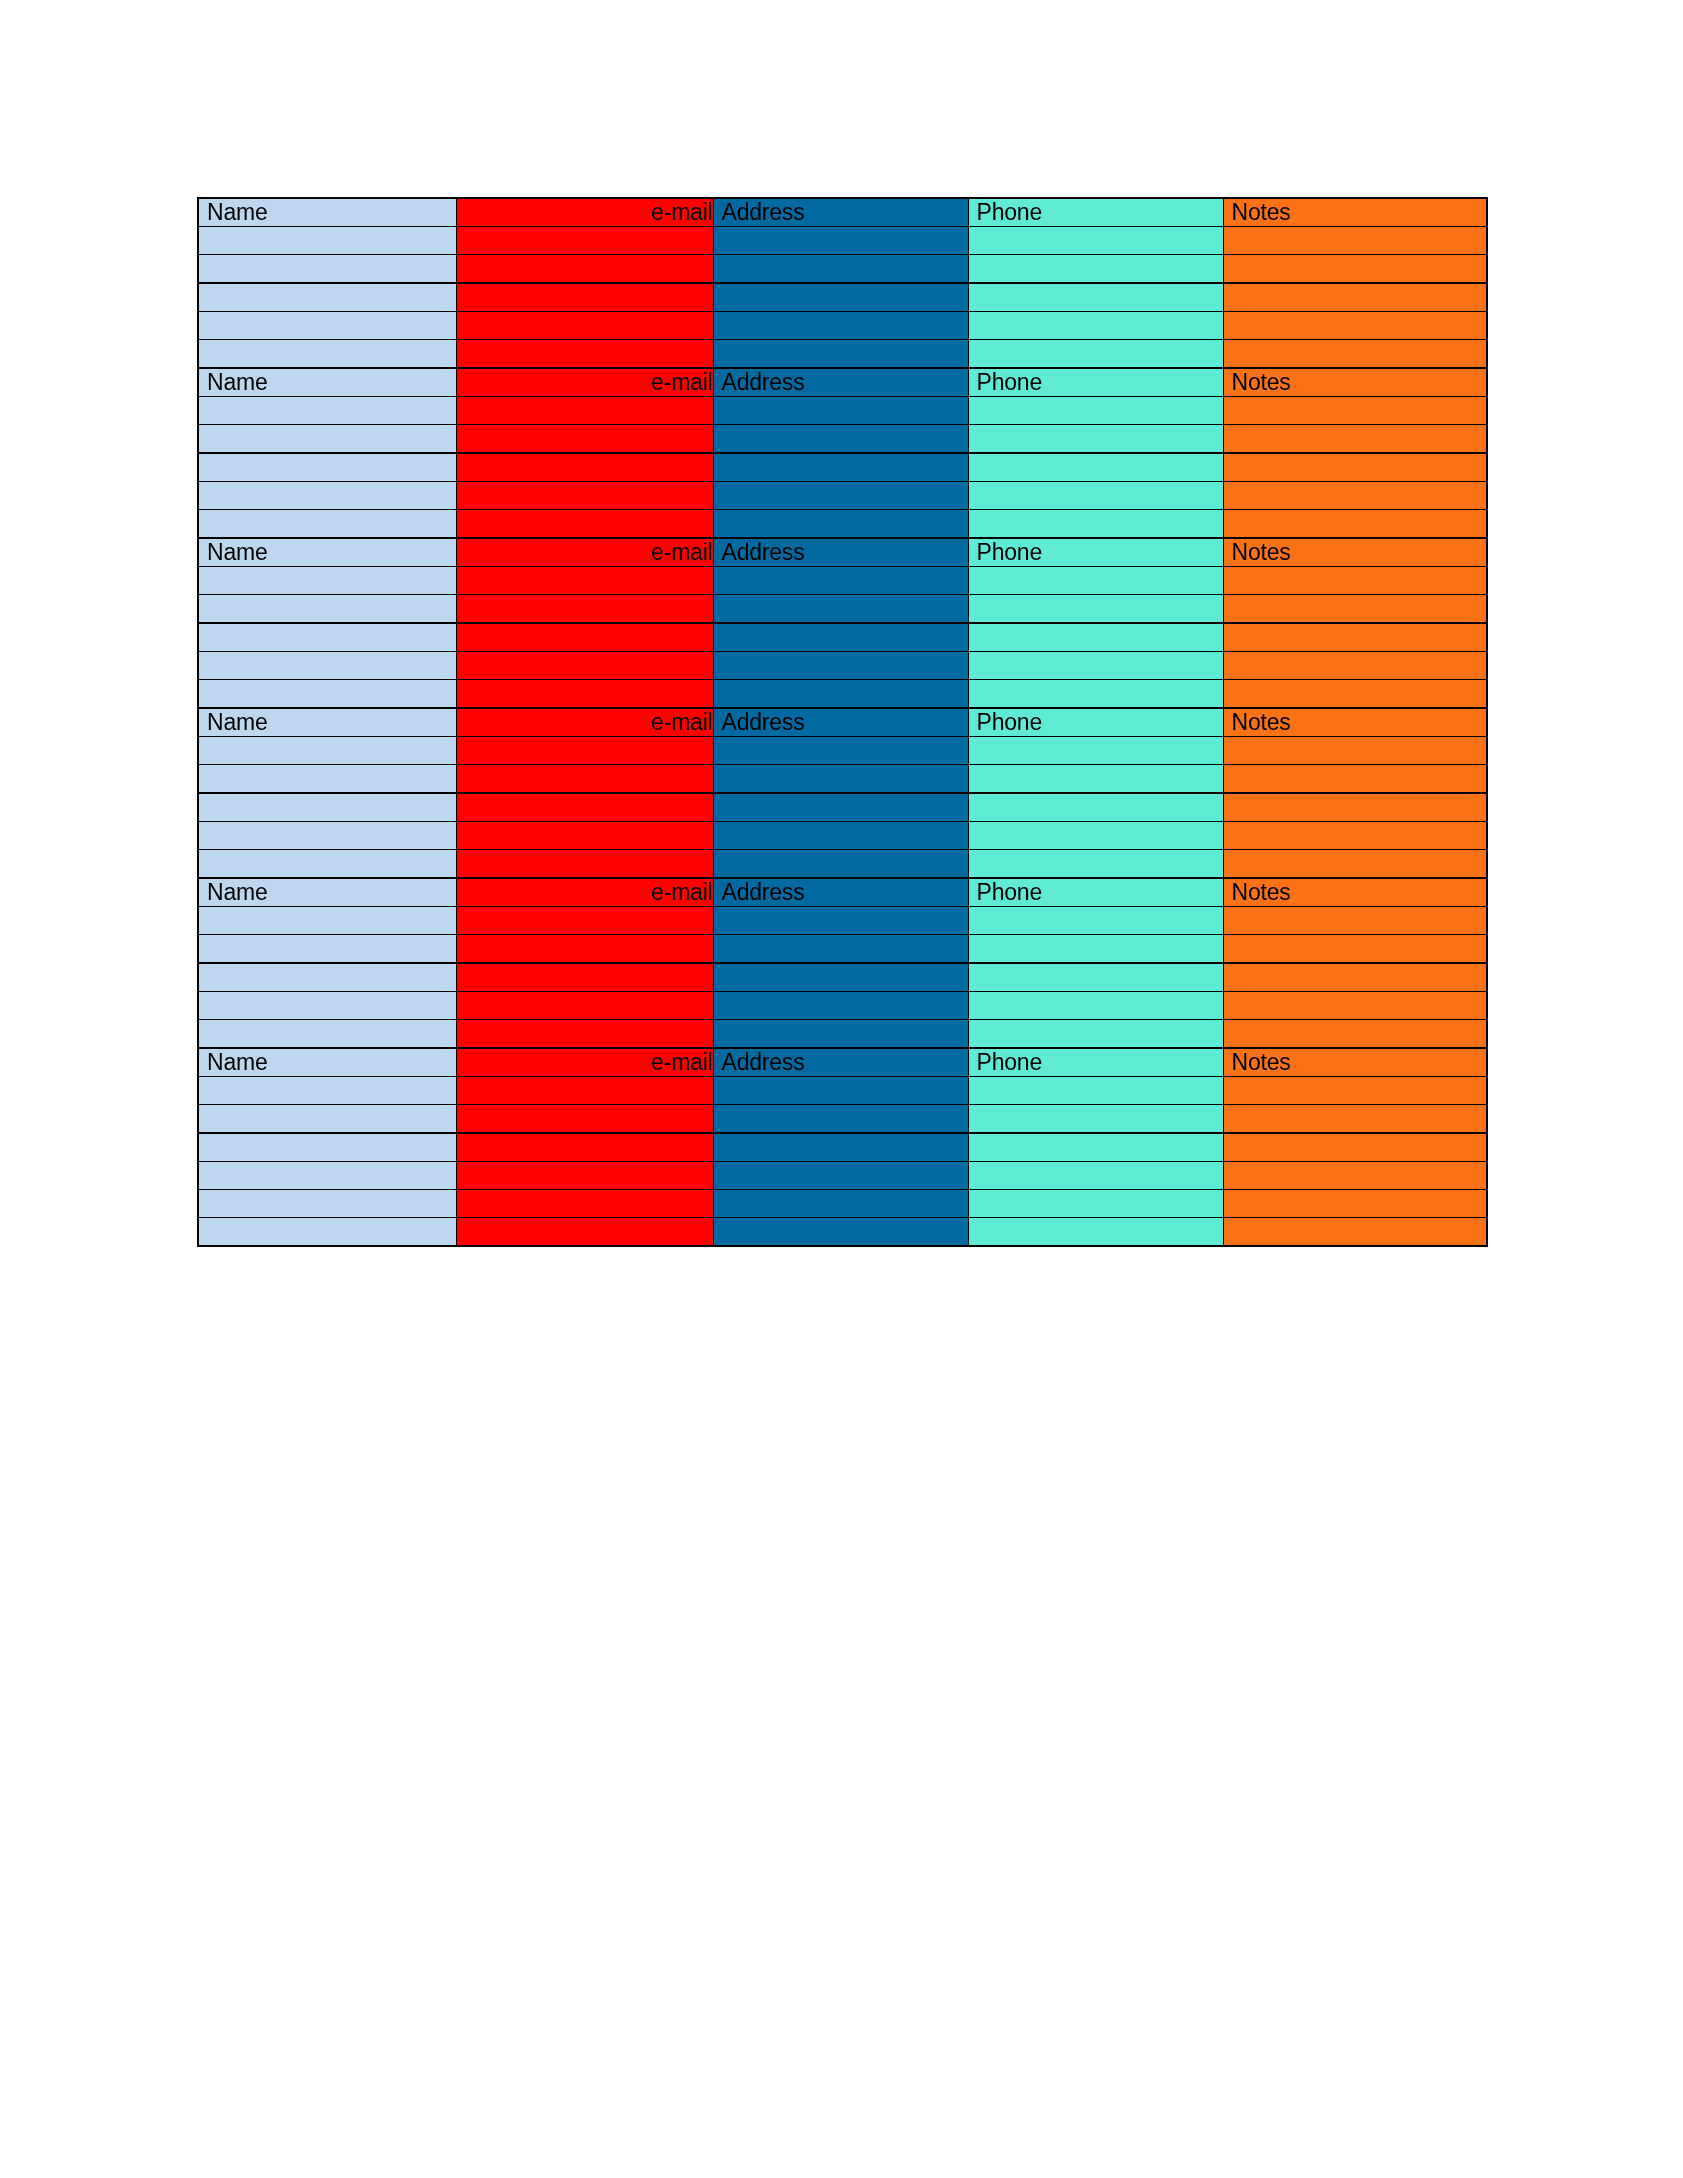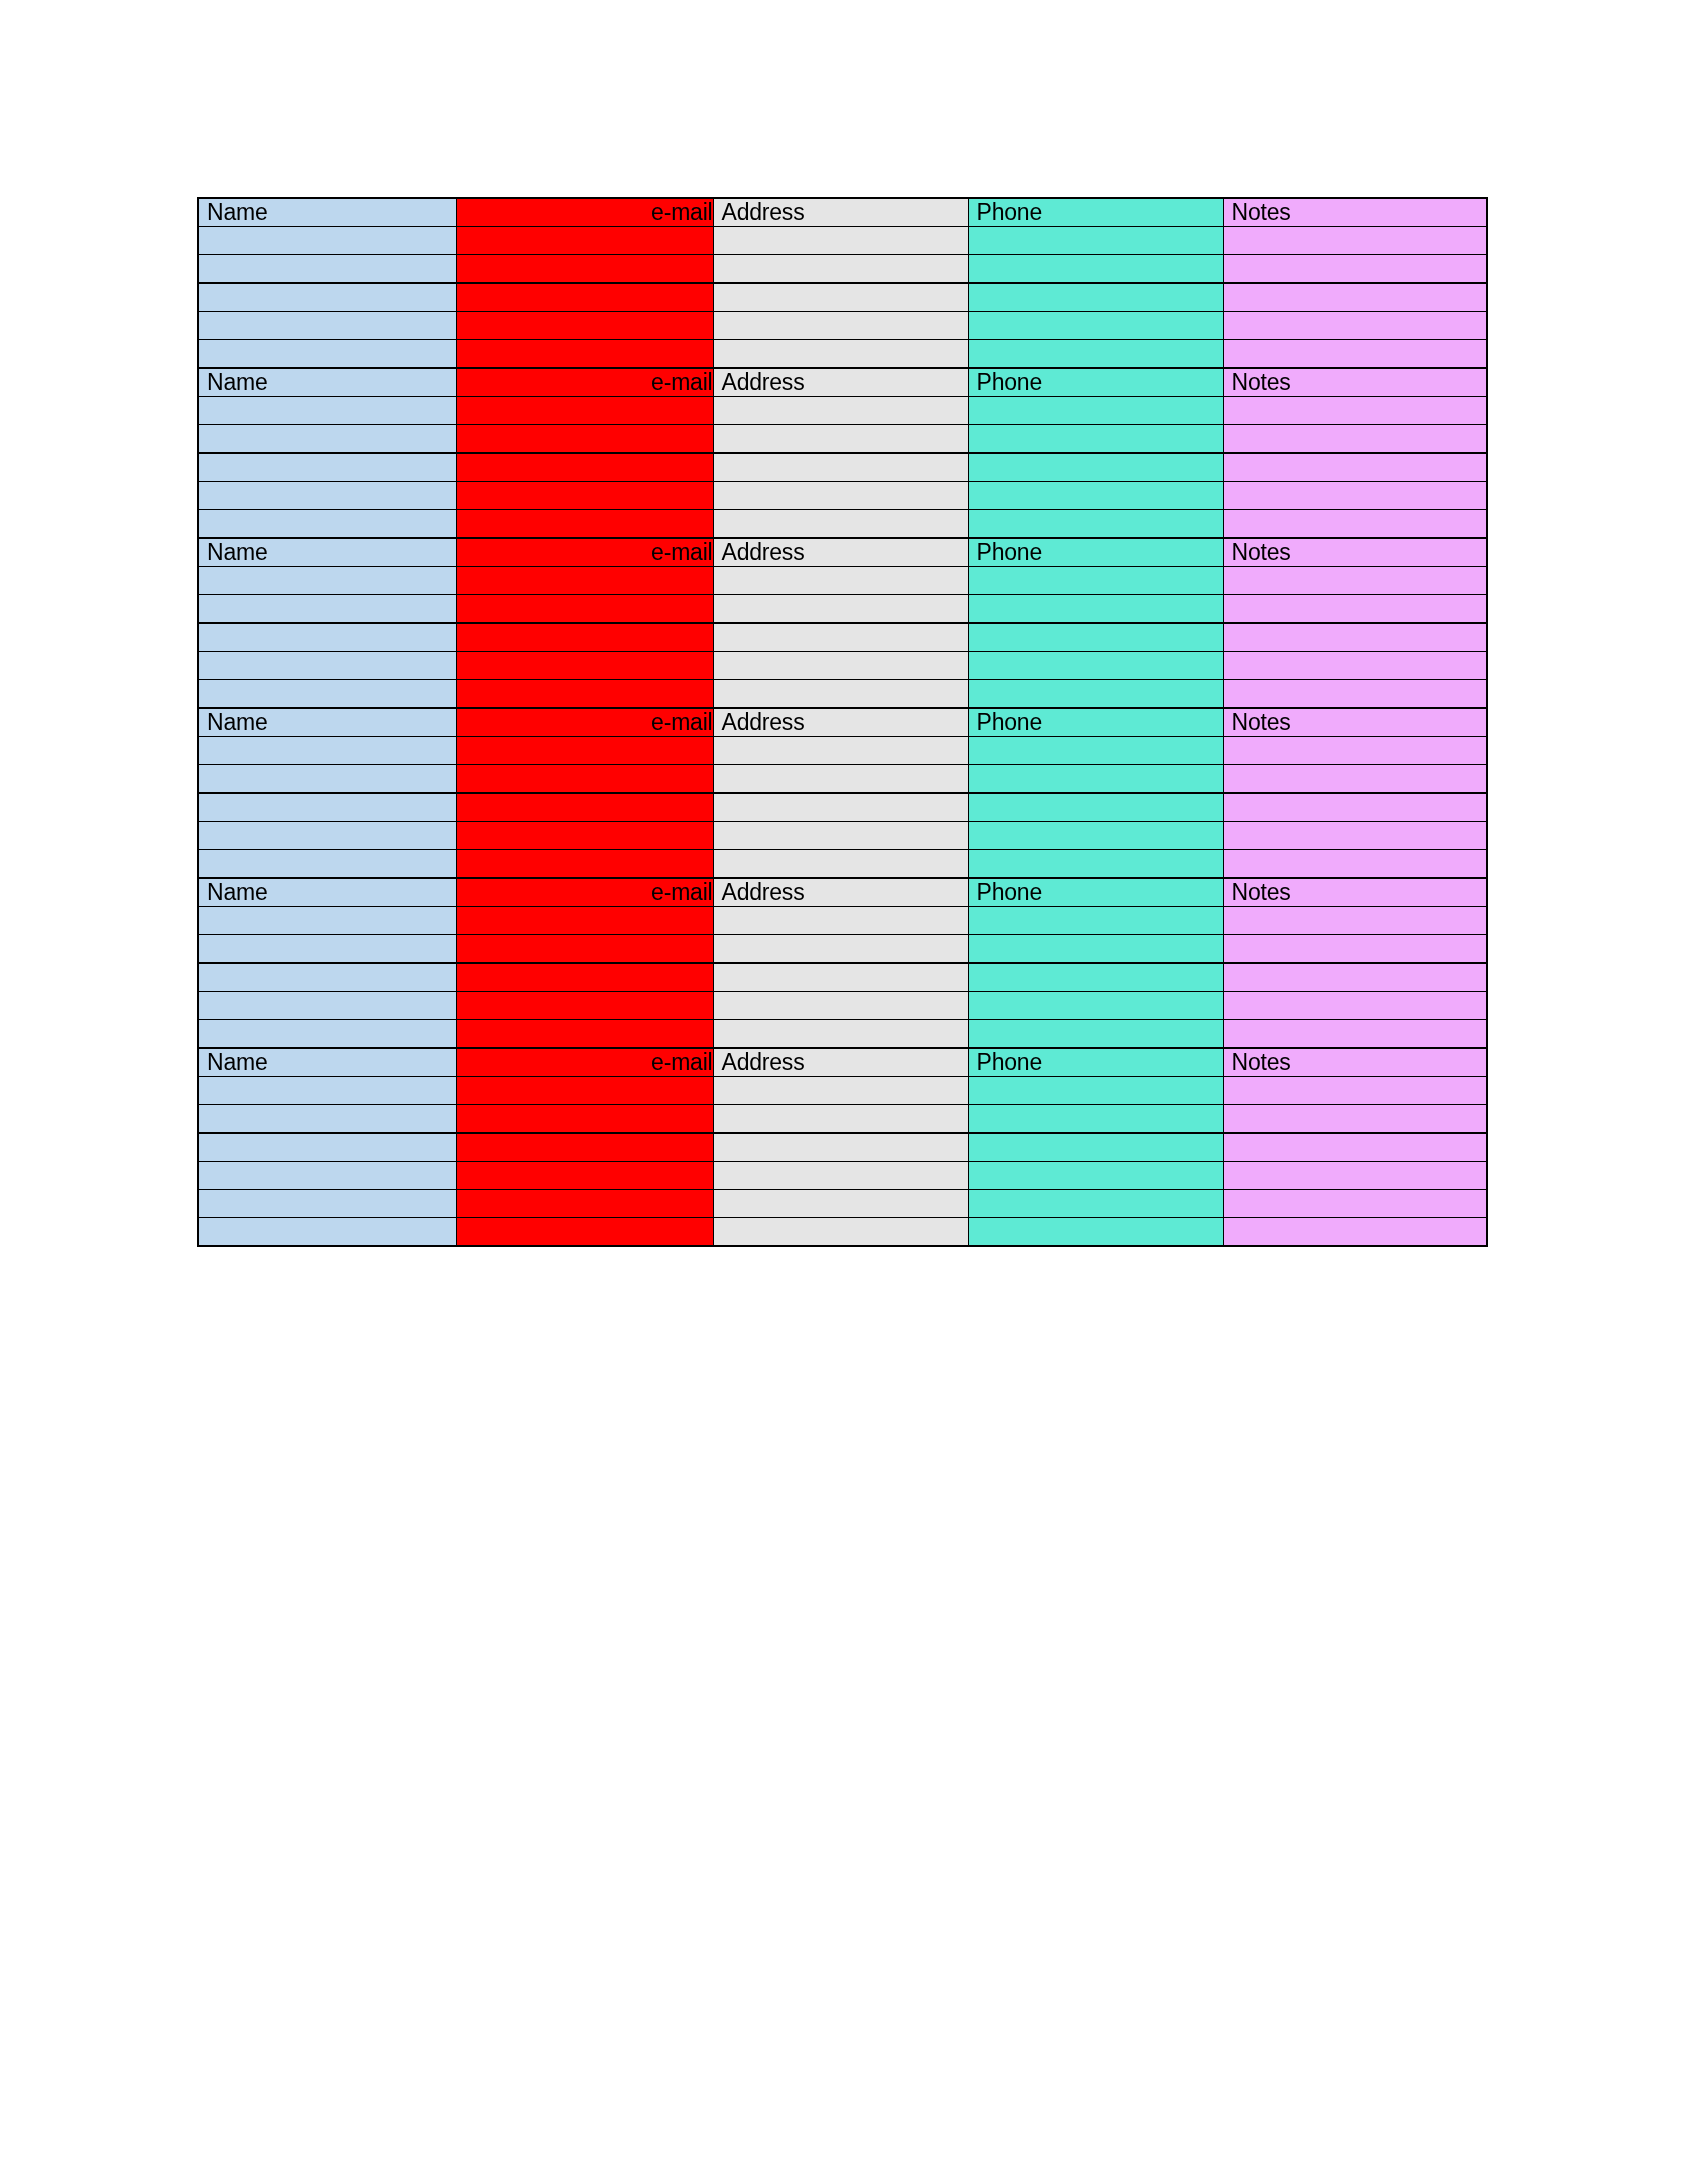--- a/index.html
+++ b/index.html
@@ -59,23 +59,23 @@
     border: 1.2px solid #000000;
     white-space: nowrap;
     overflow: hidden;
     font-stretch: condensed;
     letter-spacing: -0.2px;
   }
 
   
   td.cell-name    { background: #bdd7ee; }
   td.cell-email   { background: #ff0000; color: #ffffff; text-align: right; }
-  td.cell-address { background: #e5e5e5; }
+  td.cell-address { background: #0369a1; }
   td.cell-phone   { background: #5eead4; }
-  td.cell-notes   { background: #f0abfc; }
+  td.cell-notes   { background: #f97316; }
 
   
   tr.section-header td {
     border-top: 2.2px solid #000000;
     border-bottom: 1.6px solid #000000;
   }
 
   
   tr.thin-rule td { border-top-width: 0.9px; }
   tr.heavy-rule td { border-top-width: 2.1px; }

